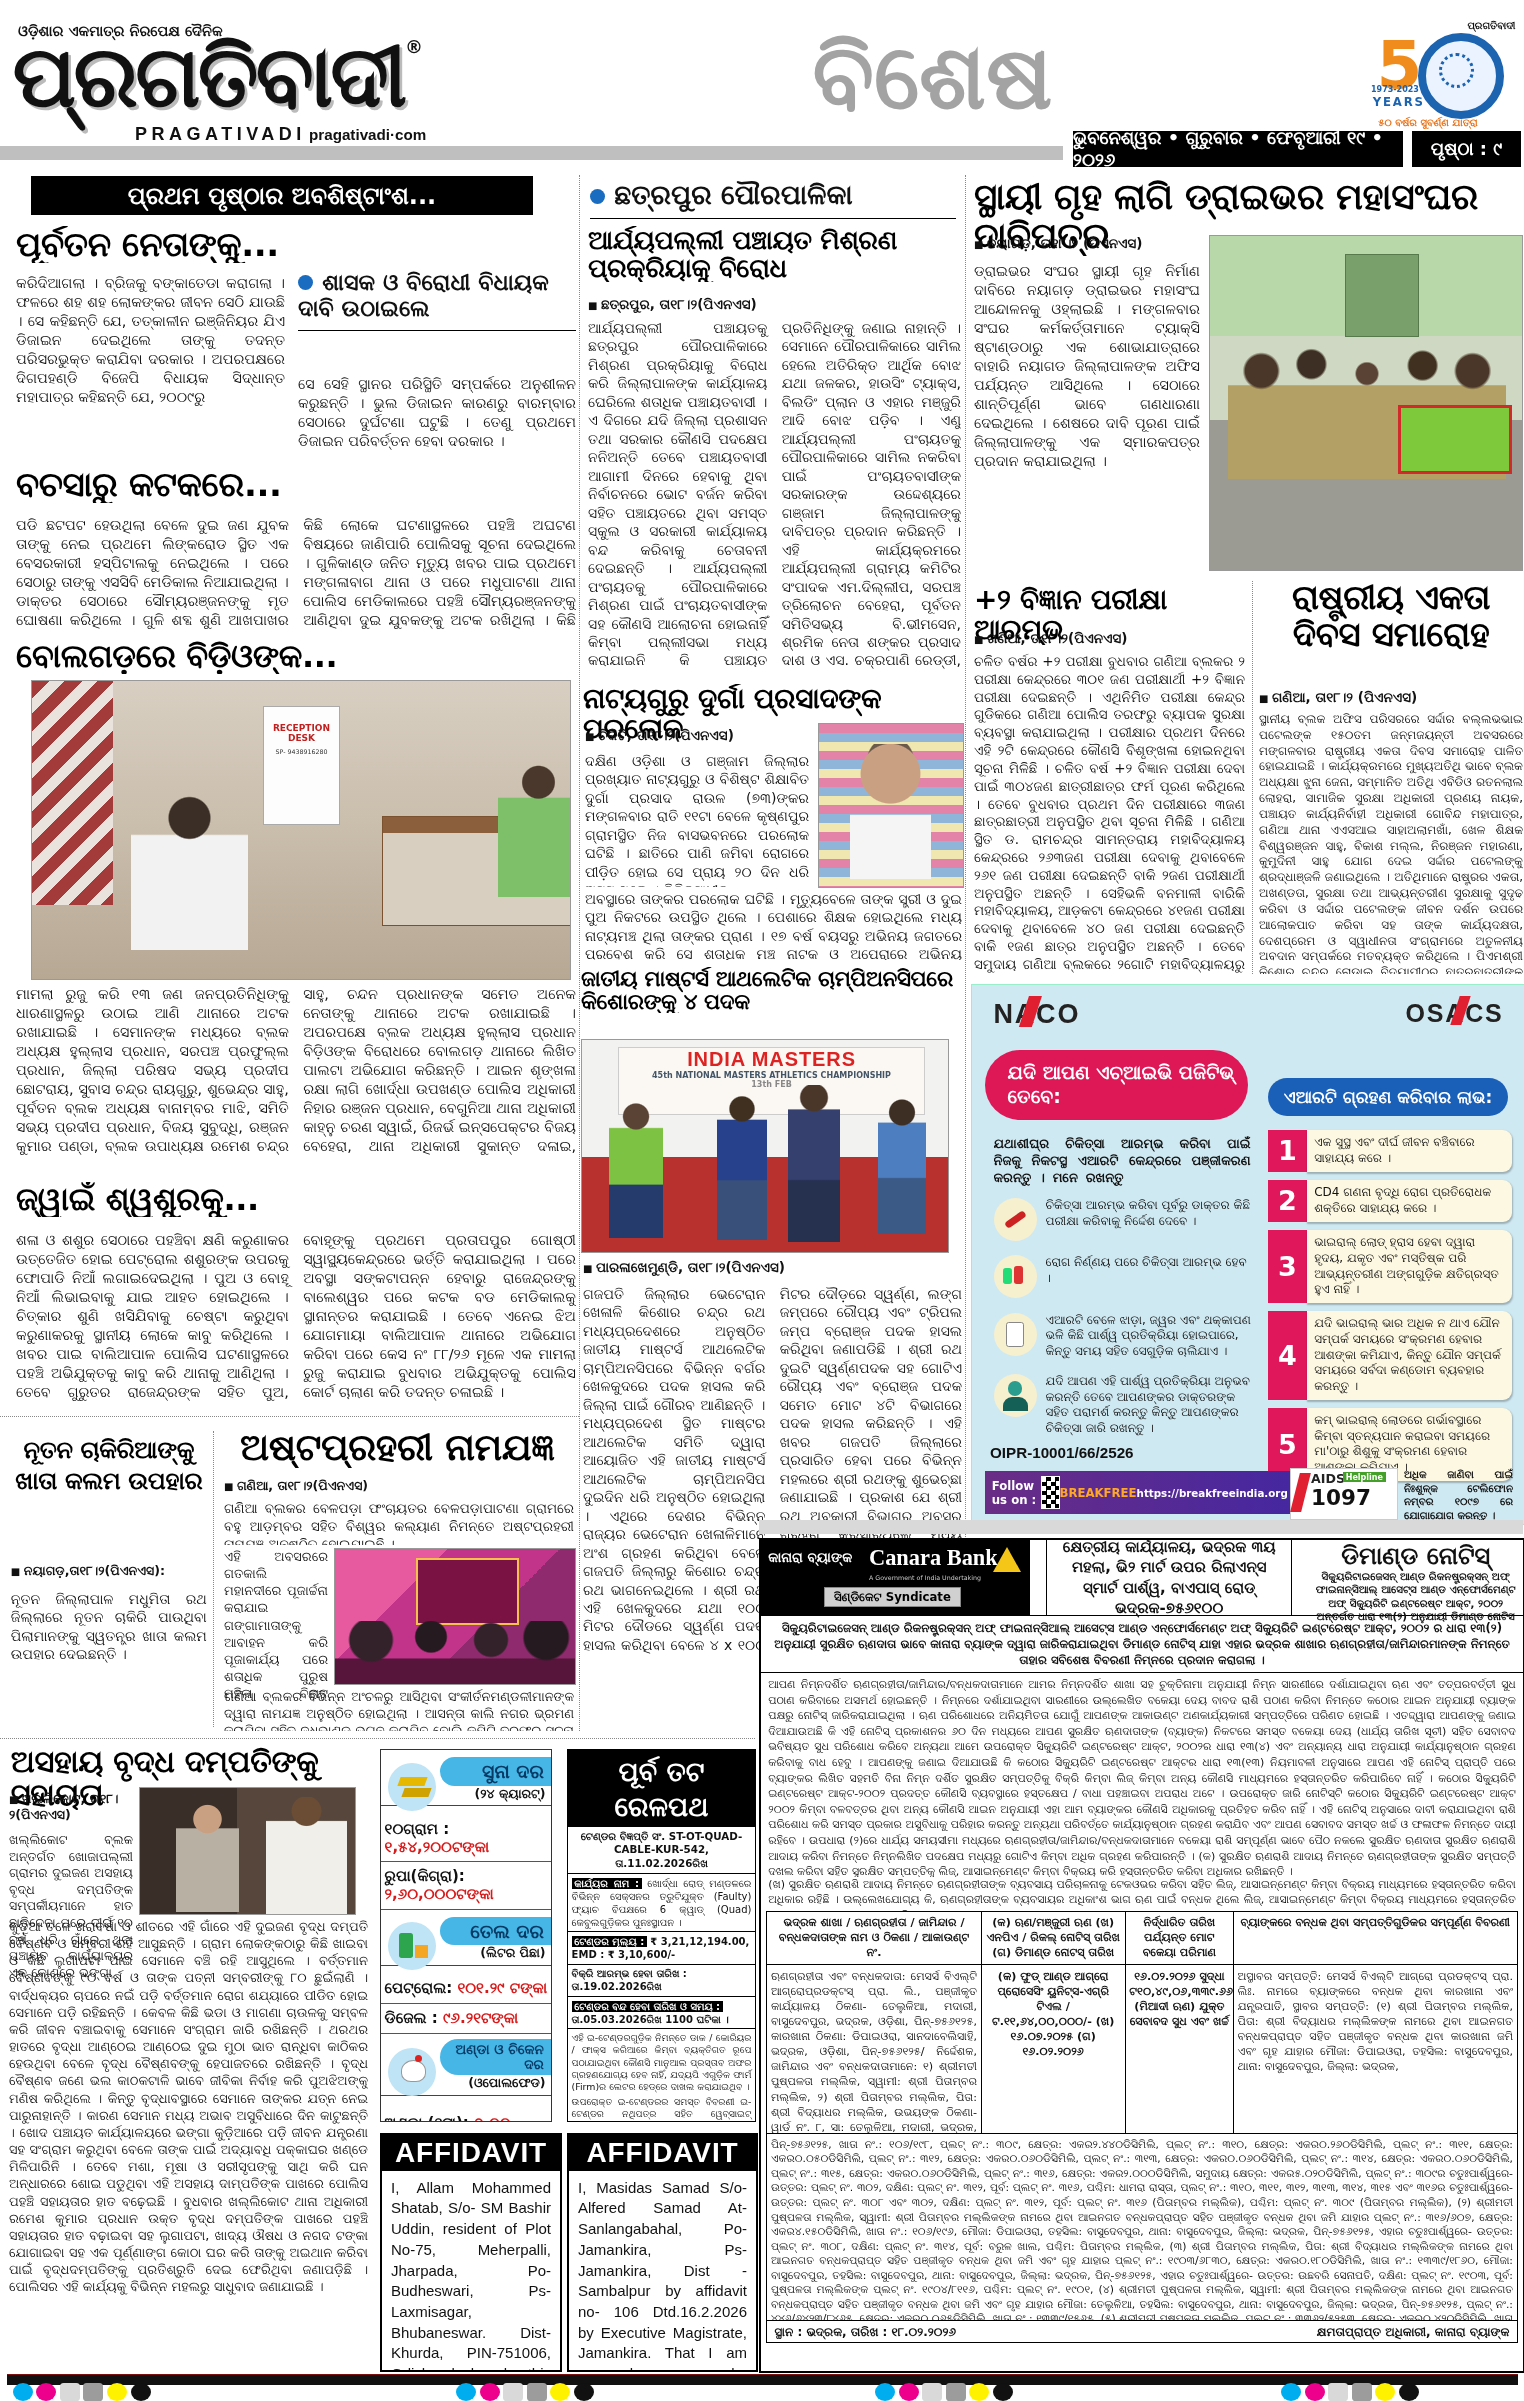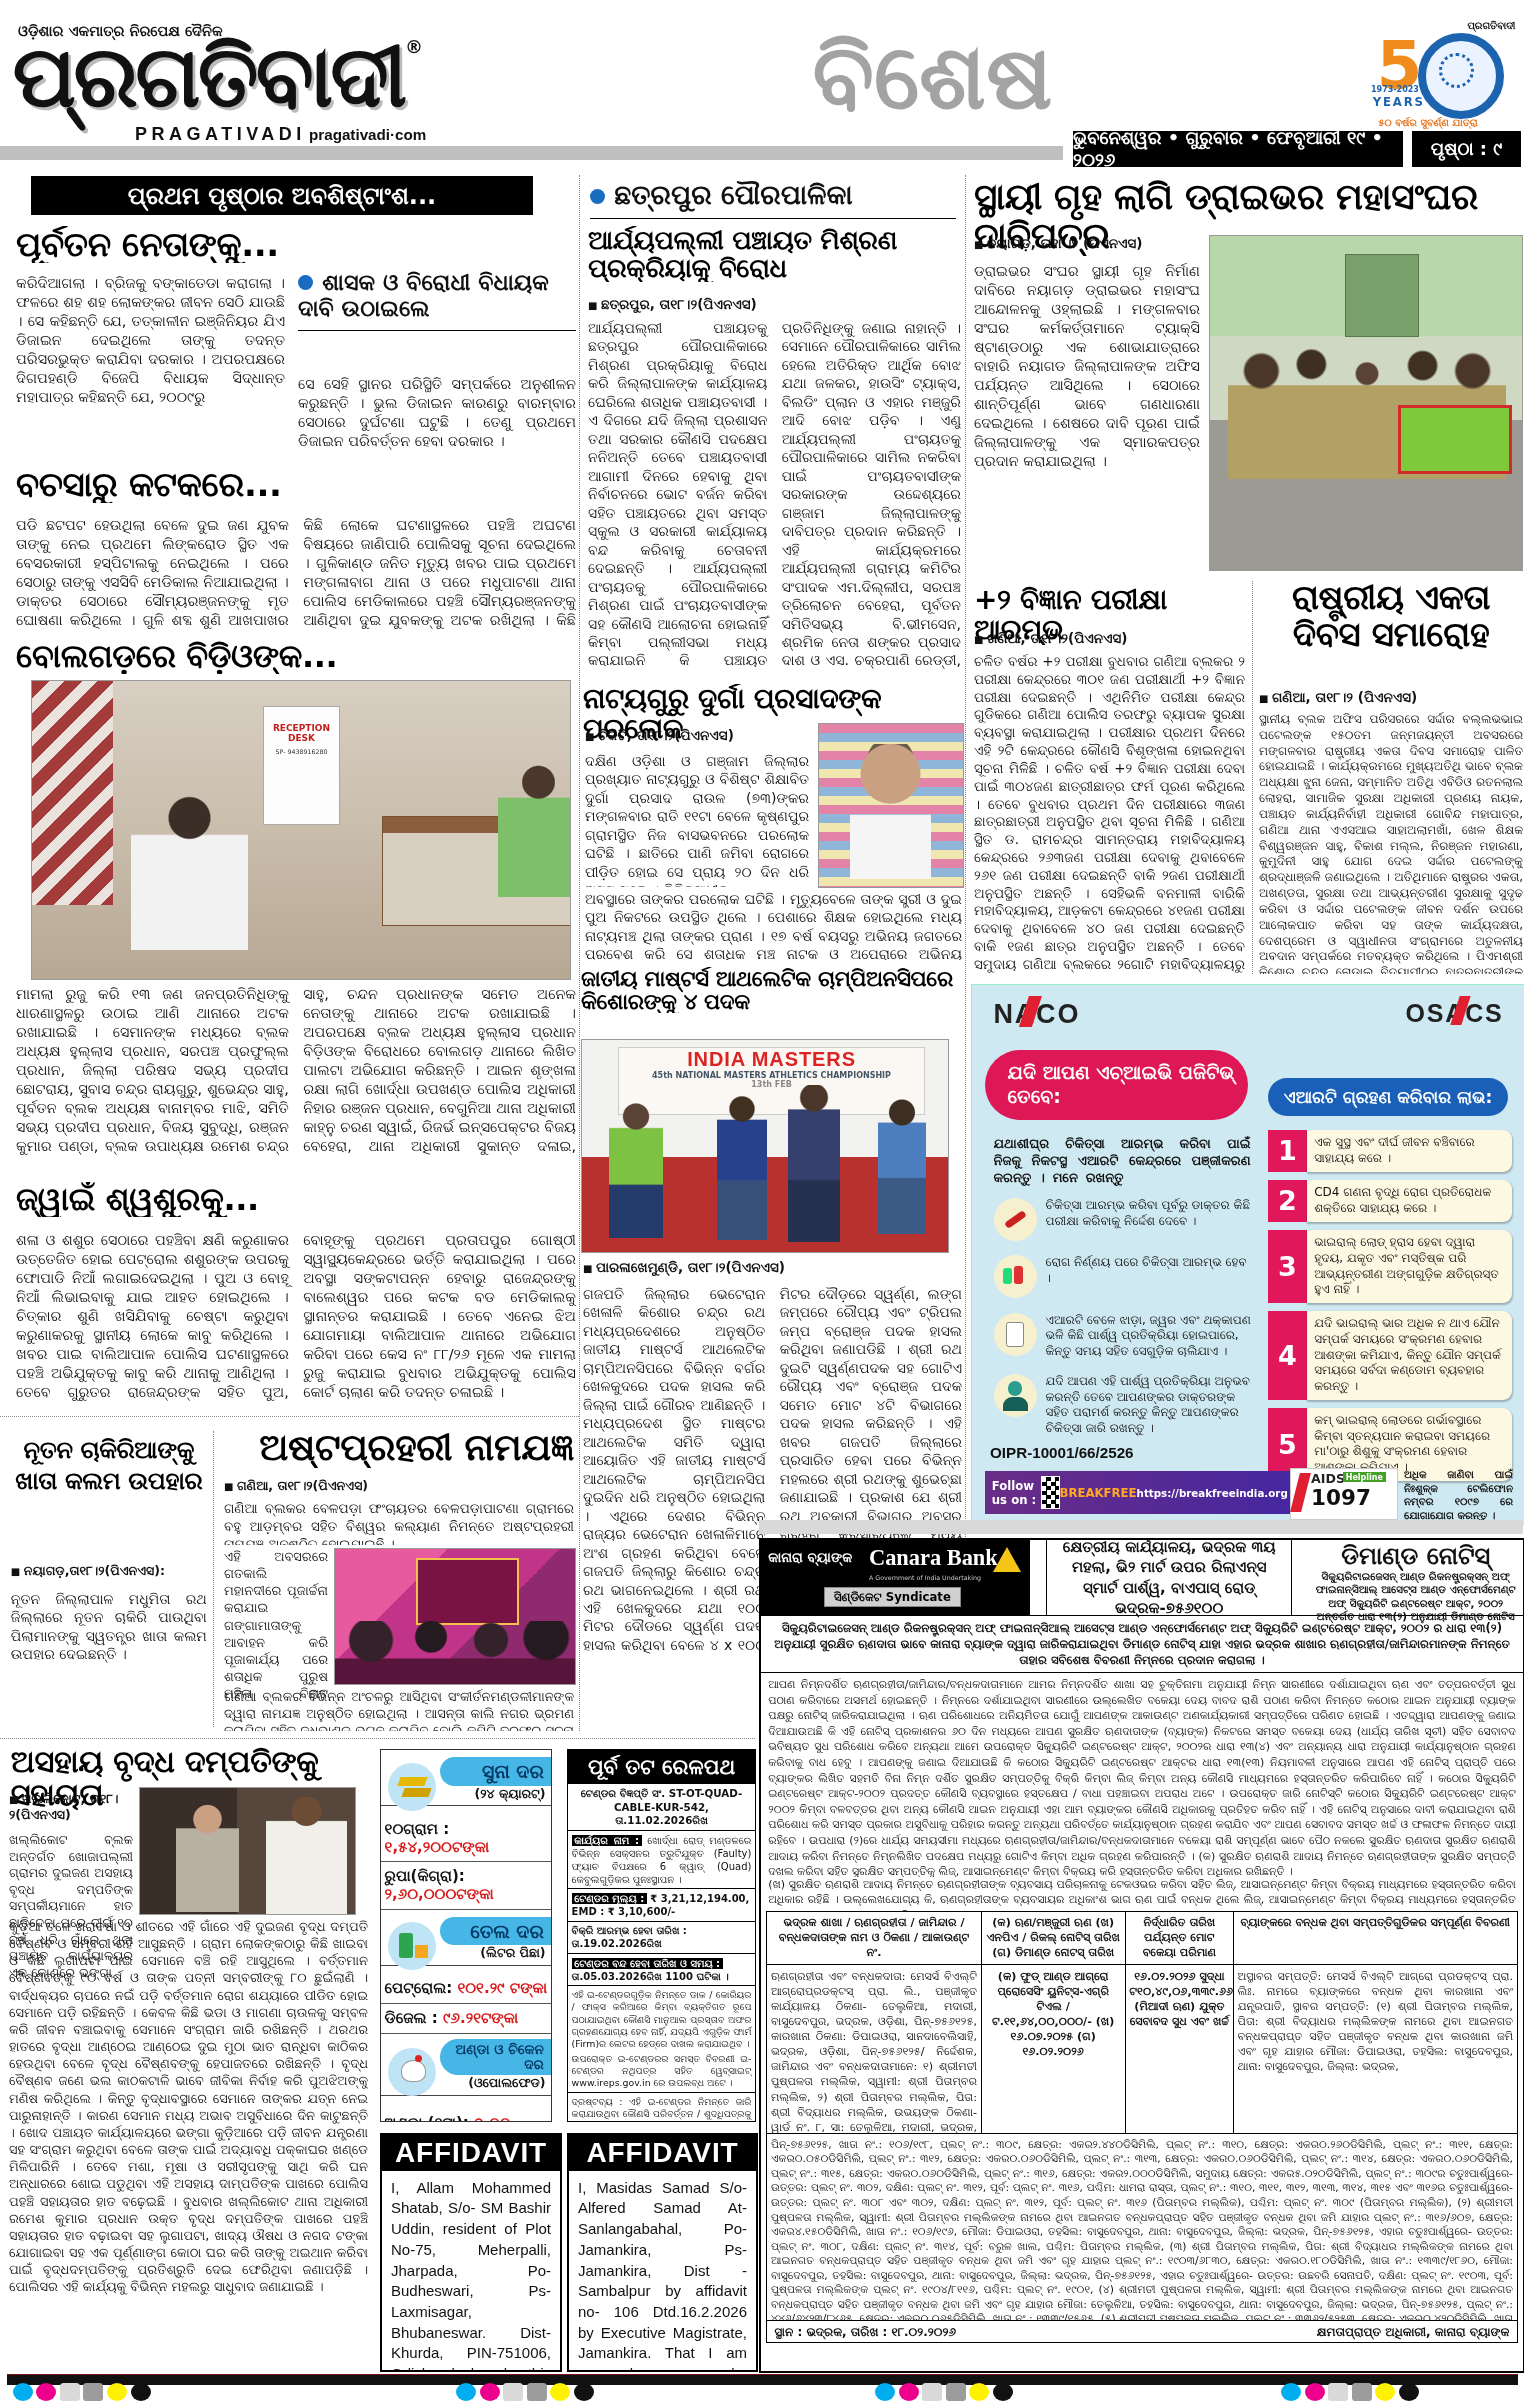--- a/index.html
+++ b/index.html
@@ -221,21 +221,21 @@
       <div class="abs" style="left:52px;top:2.7px;background:#44a028;color:#fff;font-size:8px;font-weight:700;padding:0.9px 2.7px;">Helpline</div>
       <div class="abs" style="left:20px;top:16px;font-size:21.5px;font-weight:900;color:#111;">1097</div>
     </div>
     <div class="abs jt" style="left:432px;top:483px;width:109px;height:52px;font-size:10.3px;font-weight:700;">ଅଧିକ ଜାଣିବା ପାଇଁ ନିଃଶୁଳ୍କ ଟେଲିଫୋନ ନମ୍ବର ୧୦୯୭ ରେ ଯୋଗାଯୋଗ କରନ୍ତୁ ।</div>
   </div>
 
   <div class="abs hd" style="left:10.8px;top:1435px;width:196px;font-size:24px;text-align:center;line-height:1.3;">ନୂତନ ଚାକିରିଆଙ୍କୁ ଖାତା କଲମ ଉପହାର</div>
   <div class="abs by" style="left:10.8px;top:1563px;font-size:12.6px;">ନୟାଗଡ଼,ତା୧୮।୨(ପିଏନଏସ):</div>
   <div class="abs jt" style="left:10.8px;top:1590px;width:196px;height:136px;font-size:14px;">ନୂତନ ଜିଲ୍ଲାପାଳ ମଧୁମିତା ରଥ ଜିଲ୍ଲାରେ ନୂତନ ଚାକିରି ପାଉଥିବା ପିଲାମାନଙ୍କୁ ସ୍ୱତନ୍ତ୍ର ଖାତା କଲମ ଉପହାର ଦେଇଛନ୍ତି ।</div>
 
-  <div class="abs hd" style="left:240px;top:1428px;width:334px;font-size:37px;text-align:right;">ଅଷ୍ଟପ୍ରହରୀ ନାମଯଜ୍ଞ</div>
+  <div class="abs hd" style="left:240px;top:1428px;width:334px;font-size:37px;text-align:left;">ଅଷ୍ଟପ୍ରହରୀ ନାମଯଜ୍ଞ</div>
   <div class="abs by" style="left:224px;top:1478px;font-size:12.6px;">ଗଣିଆ, ତା୧୮।୨(ପିଏନଏସ)</div>
   <div class="abs jt" style="left:224px;top:1500px;width:350px;height:45px;font-size:13.5px;">ଗଣିଆ ବ୍ଲକର ବେଳପଡ଼ା ଫଂଚାୟତର ବେଳପଡ଼ାପାଟଣା ଗ୍ରାମରେ ବହୁ ଆଡ଼ମ୍ବର ସହିତ ବିଶ୍ୱର କଲ୍ୟାଣ ନିମନ୍ତେ ଅଷ୍ଟପ୍ରହରୀ ନାମଯଜ୍ଞ ଅନୁଷ୍ଠିତ ହୋଇଯାଇଛି ।</div>
   <div class="abs jt" style="left:224px;top:1548px;width:104px;height:154px;font-size:13px;">ଏହି ଅବସରରେ ଗତକାଲି ମହାନଦୀରେ ପୂଜାର୍ଚ୍ଚନା କରାଯାଇ ଗଙ୍ଗାମାତାଙ୍କୁ ଆବାହନ କରି ପୂଜାକାର୍ଯ୍ୟ ପରେ ଶତାଧିକ ପୁରୁଷ ମହିଳା ବିରାଟ ସମାବେଶରେ କଳସ ଯାତ୍ରା କରି ଅଷ୍ଟପ୍ରହରୀ ପରିସରରେ ଫହଚିଲାପରେ କଳସାଧିବାସ ହୋଇଥିଲା । ପରେ</div>
   <div class="photo" style="left:334px;top:1548px;width:240px;height:135px;background:linear-gradient(135deg,#e75aa0 0 30%,#c2338a 30% 60%,#8e2a6d 60%);">
     <div class="abs" style="left:81px;top:9px;width:99px;height:63px;background:#7a1243;border:2.7px solid #f2c14e;"></div>
     <div class="abs" style="left:0px;top:72px;width:240px;height:63px;background:radial-gradient(circle at 15% 30%,#33222a 0 10%,transparent 11%),radial-gradient(circle at 40% 25%,#251a20 0 10%,transparent 11%),radial-gradient(circle at 65% 30%,#33222a 0 10%,transparent 11%),radial-gradient(circle at 88% 26%,#251a20 0 10%,transparent 11%),linear-gradient(0deg,#57153c 40%,transparent 41%);"></div>
   </div>
   <div class="abs jt" style="left:224px;top:1688px;width:350px;height:43px;font-size:13px;">ଗଣିଆ ବ୍ଲକର ବିଭିନ୍ନ ଅଂଚଳରୁ ଆସିଥିବା ସଂକୀର୍ତନମଣ୍ଡଳୀମାନଙ୍କ ଦ୍ୱାରା ନାମଯଜ୍ଞ ଅନୁଷ୍ଠିତ ହୋଇଥିଲା । ଆସନ୍ତା କାଲି ନଗର ଭ୍ରମଣ କରାଯିବା ସହିତ ଦଧିଭାଣ୍ଡ ଭଗ୍ନ କରାଯିବ ବୋଲି କମିଟି ତରଫରୁ ସୂଚନା ମିଳୀଛି । ଏହି କାର୍ଯ୍ୟକ୍ରମରେ ସଭାପତି ବାବୁଲି ସାହୁ, ରଘୁନାଥ ମହାପାତ୍ର, ରବି ସାହୁ, ପବିତ୍ର ସାହୁ, ସରୋଜ କୁମାର ସାହୁ, ପ୍ରଭାତ ସାହୁ, ବଳଭଦ୍ର ସାହୁଙ୍କ ସମେତ ଗ୍ରାମବାସୀମାନେ ସହଯୋଗ କରିଥିଲେ ।</div>
 
   <div class="abs hd" style="left:10.8px;top:1746px;width:359px;font-size:30.5px;">ଅସହାୟ ବୃଦ୍ଧ ଦମ୍ପତିଙ୍କୁ ସହାୟତା</div>
@@ -274,21 +274,21 @@
           <div style="position:absolute;left:27px;top:7.2px;width:7.2px;height:7.2px;background:#d22;border-radius:50%;"></div>
         </div>
       <div class="ratehead" style="margin-left:59px;margin-top:5.4px;font-size:13.5px;line-height:1.15;">ଅଣ୍ଡା ଓ ଚିକେନ ଦର</div>
       <div class="ratesub">(ଓପୋଲଫେଡ)</div>
     </div>
     <div class="raterow"><span>ଅଣ୍ଡା (୧ଟା): </span><b>୭.୦୦ ଟଙ୍କା</b></div>
 
   </div>
 
   <div class="abs" style="left:567px;top:1749px;width:187px;height:371px;border:1.8px solid #000;background:#fff;overflow:hidden;font-size:10px;line-height:1.3;">
-    <div class="blk" style="text-align:center;font-size:21px;font-weight:900;padding:3.6px 0;">ପୂର୍ବ ତଟ ରେଳପଥ</div>
+    <div class="blk" style="text-align:center;font-size:27px;font-weight:900;padding:3.6px 0;">ପୂର୍ବ ତଟ ରେଳପଥ</div>
     <div style="text-align:center;font-weight:800;font-size:10.3px;border-bottom:0.9px solid #000;padding:2.7px 1.8px;">ଟେଣ୍ଡର ବିଜ୍ଞପ୍ତି ସଂ. ST-OT-QUAD-CABLE-KUR-542, ତା.11.02.2026ରିଖ</div>
     <div style="padding:2.7px 3.6px;border-bottom:0.9px solid #000;text-align:justify;"><span class="lblk">କାର୍ଯ୍ୟର ନାମ :</span> <span>ଖୋର୍ଦ୍ଧା ରୋଡ୍ ମଣ୍ଡଳରେ ବିଭିନ୍ନ ସେକ୍ସନର ତ୍ରୁଟିଯୁକ୍ତ (Faulty) ଫ୍ୟାଚ ବିପକ୍ଷରେ 6 କ୍ୱାଡ୍ (Quad) କେବୁଲଗୁଡ଼ିକର ପୁନଃସ୍ଥାପନ ।</span></div>
     <div style="padding:2.7px 3.6px;border-bottom:0.9px solid #000;font-weight:800;"><span class="lblk">ଟେଣ୍ଡର ମୂଲ୍ୟ :</span> <span>₹ 3,21,12,194.00, EMD : ₹ 3,10,600/-</span></div>
     <div style="padding:2.7px 3.6px;border-bottom:0.9px solid #000;font-weight:700;">ବିକ୍ରି ଆରମ୍ଭ ହେବା ତାରିଖ : ତା.19.02.2026ରିଖ</div>
     <div style="padding:2.7px 3.6px;border-bottom:0.9px solid #000;font-weight:700;"><span class="lblk">ଟେଣ୍ଡର ବନ୍ଦ ହେବା ତାରିଖ ଓ ସମୟ :</span> <span>ତା.05.03.2026ରିଖ 1100 ଘଟିକା ।</span></div>
     <div style="padding:2.7px 3.6px;text-align:justify;font-size:9.4px;">ଏହି ଇ-ଟେଣ୍ଡରଗୁଡ଼ିକ ନିମନ୍ତେ ଡାକ / କୋରିୟର / ଫାକ୍ସ କରିଆରେ କିମ୍ବା ବ୍ୟକ୍ତିଗତ ରୂପେ ପଠାଯାଇଥିବା କୌଣସି ମାନୁଆଲ ପ୍ରସ୍ତାବ ଅଫର ଗ୍ରହଣଯୋଗ୍ୟ ହେବ ନାହିଁ, ଯଦ୍ୟପି ଏଗୁଡ଼ିକ ଫାର୍ମ (Firm)ର ଲେଟର ହେଡ୍‌ରେ ଦାଖଲ କରାଯାଇଥିବ ।</div>
     <div style="padding:0 3.6px 2.7px;text-align:justify;font-size:9.4px;border-bottom:0.9px solid #000;">ଉପରୋକ୍ତ ଇ-ଟେଣ୍ଡରର ସମସ୍ତ ବିବରଣୀ ଇ-ଟେଣ୍ଡର ନଥିପତ୍ର ସହିତ ୱେବ୍‌ସାଇଟ୍ www.ireps.gov.in ରେ ଉପଲବ୍ଧ ଅଟେ ।</div>
     <div style="padding:2.7px 3.6px;text-align:justify;font-size:9.4px;border-bottom:0.9px solid #000;">ଦ୍ରଷ୍ଟବ୍ୟ : ଏହି ଇ-ଟେଣ୍ଡର ନିମନ୍ତେ ଜାରି କରାଯାଉଥିବା କୌଣସି ପରିବର୍ତ୍ତନ / ଶୁଦ୍ଧିପତ୍ରକୁ ଧ୍ୟାନ ଦେବା ନିମନ୍ତେ ଟେଣ୍ଡର ବନ୍ଦ ହେବା ତାରିଖର 15 ଦିନ ପୂର୍ବରୁ ୱେବ୍‌ସାଇଟକୁ ପୁନଃ ପରିଦର୍ଶନ କରିବା ପାଇଁ ଆଶାୟୀ ଟେଣ୍ଡରଦାତାମାନଙ୍କୁ ପରାମର୍ଶ ଦିଆଯାଉଅଛି ।</div>
 
   </div>

